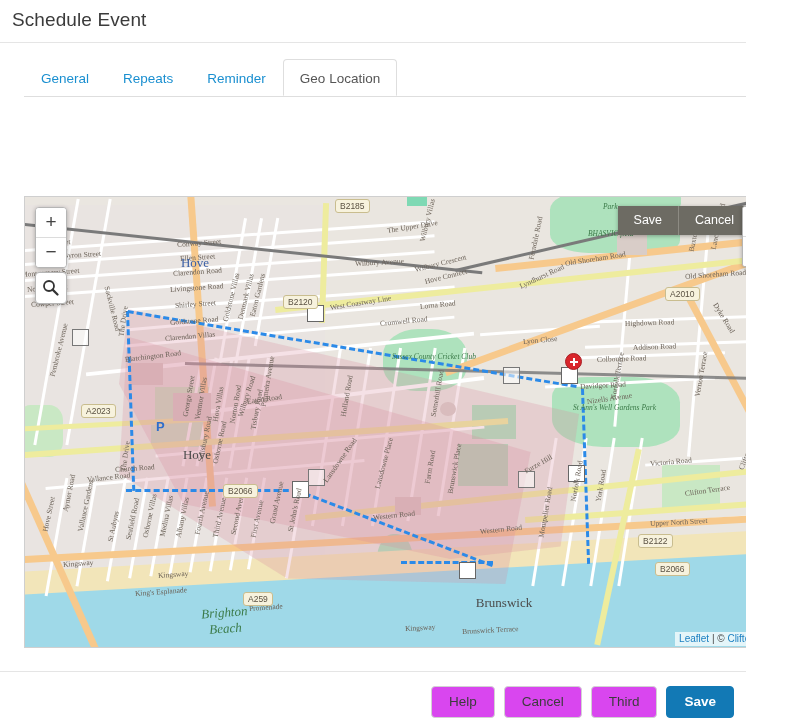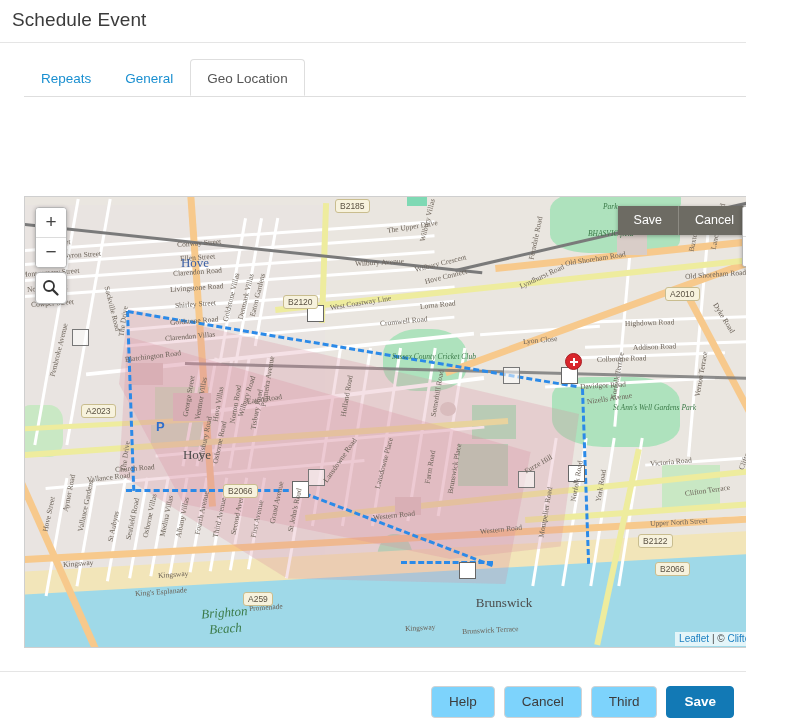--- a/index.html
+++ b/index.html
@@ -303,21 +303,21 @@
   .footer {
     position:absolute;
     right:12px; top:686px;
     display:flex;
     gap:9px;
   }
   .btn {
     font-size:13.5px;
     padding:7px 17px;
     border:1px solid #d2d2d2;
-    background:#7dd3fc;
+    background:#d946ef;
     color:#3c3c3c;
     border-radius:4px;
     cursor:pointer;
     font-family:"Liberation Sans", sans-serif;
     line-height:16px;
   }
   .btn.primary {
     background:#1279b5;
     border-color:#1279b5;
     color:#fff;
@@ -328,22 +328,23 @@
 <body>
 
 <div id="root">
 
   <div class="dlg-header">
     <div class="dlg-title">Schedule Event</div>
     <div class="dlg-close">×</div>
   </div>
 
   <div class="tabs" id="tabbar">
+      <div class="tab">General</div>
       <div class="tab">Repeats</div>
-      <div class="tab">General</div>
+      <div class="tab">Reminder</div>
       <div class="tab active">Geo Location</div>
     </div>
 
 
   <div class="map">
     <div class="map-canvas">
 
       <div class="lyr-land"></div>
 
       <div class="lyr-urban" style="left:0;top:0;width:754px;height:400px;background:#eae6e0;"></div>
@@ -561,21 +562,21 @@
           <div class="mlabel " style="left: 540px; top: 62px; transform: rotate(-9deg); transform-origin: left center;">Old Shoreham Road</div>
           <div class="mlabel " style="left: 660px; top: 75px; transform: rotate(-4deg); transform-origin: left center;">Old Shoreham Road</div>
           <div class="mlabel " style="left: 506px; top: 58px; transform: rotate(-78deg); transform-origin: left center;">Ferndale Road</div>
           <div class="mlabel " style="left: 666px; top: 50px; transform: rotate(-78deg); transform-origin: left center;">Buxton Road</div>
           <div class="mlabel " style="left: 688px; top: 48px; transform: rotate(-78deg); transform-origin: left center;">Lancaster Road</div>
           <div class="mlabel " style="left: 740px; top: 100px; transform: rotate(-4deg); transform-origin: left center;">York Villas</div>
           <div class="mlabel " style="left: 716px; top: 268px; transform: rotate(-70deg); transform-origin: left center;">Cliftonville Road</div>
           <div class="mlabel " style="left: 730px; top: 212px; transform: rotate(-78deg); transform-origin: left center;">Dyke Road</div>
           <div class="mlabel green-t" style="left: 563px; top: 32px; transform: rotate(0deg); transform-origin: left center;">BHASVIC field</div>
           <div class="mlabel green-t" style="left: 578px; top: 5px; transform: rotate(0deg); transform-origin: left center;">Park</div>
-          <div class="mlabel green-t" style="left: 548px; top: 206px; transform: rotate(0deg); transform-origin: left center; margin-left: 40px;">St Ann's Well Gardens Park</div>
+          <div class="mlabel green-t" style="left: 548px; top: 206px; transform: rotate(0deg); transform-origin: left center;">St Ann's Well Gardens Park</div>
           <div class="mlabel green-t" style="left: 367px; top: 155px; transform: rotate(0deg); transform-origin: left center;">Sussex County Cricket Club</div>
         </div>
       <div id="map-shields">
           <div class="shield" style="left: 310px; top: 2px;">B2185</div>
           <div class="shield" style="left: 258px; top: 98px;">B2120</div>
           <div class="shield" style="left: 640px; top: 90px;">A2010</div>
           <div class="shield" style="left: 56px; top: 207px;">A2023</div>
           <div class="shield" style="left: 198px; top: 287px;">B2066</div>
           <div class="shield" style="left: 218px; top: 395px;">A259</div>
           <div class="shield" style="left: 630px; top: 365px;">B2066</div>

